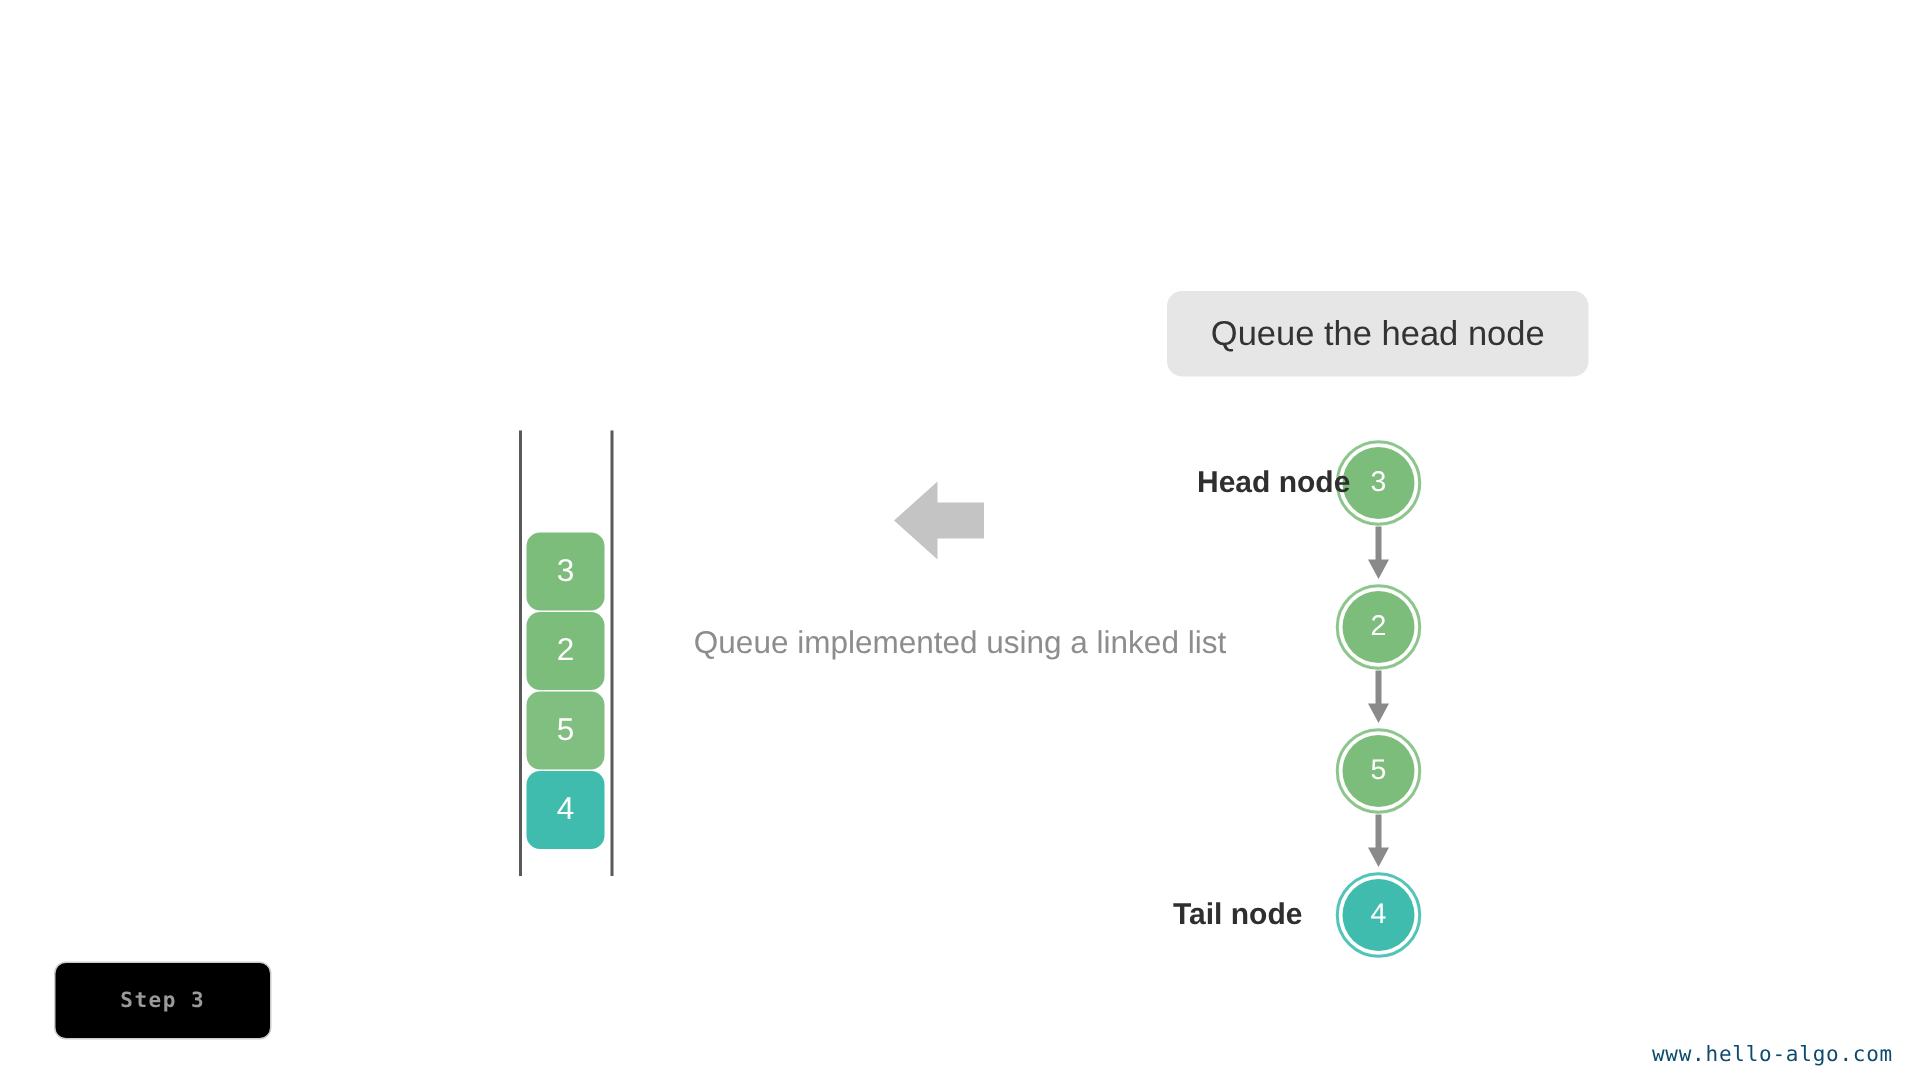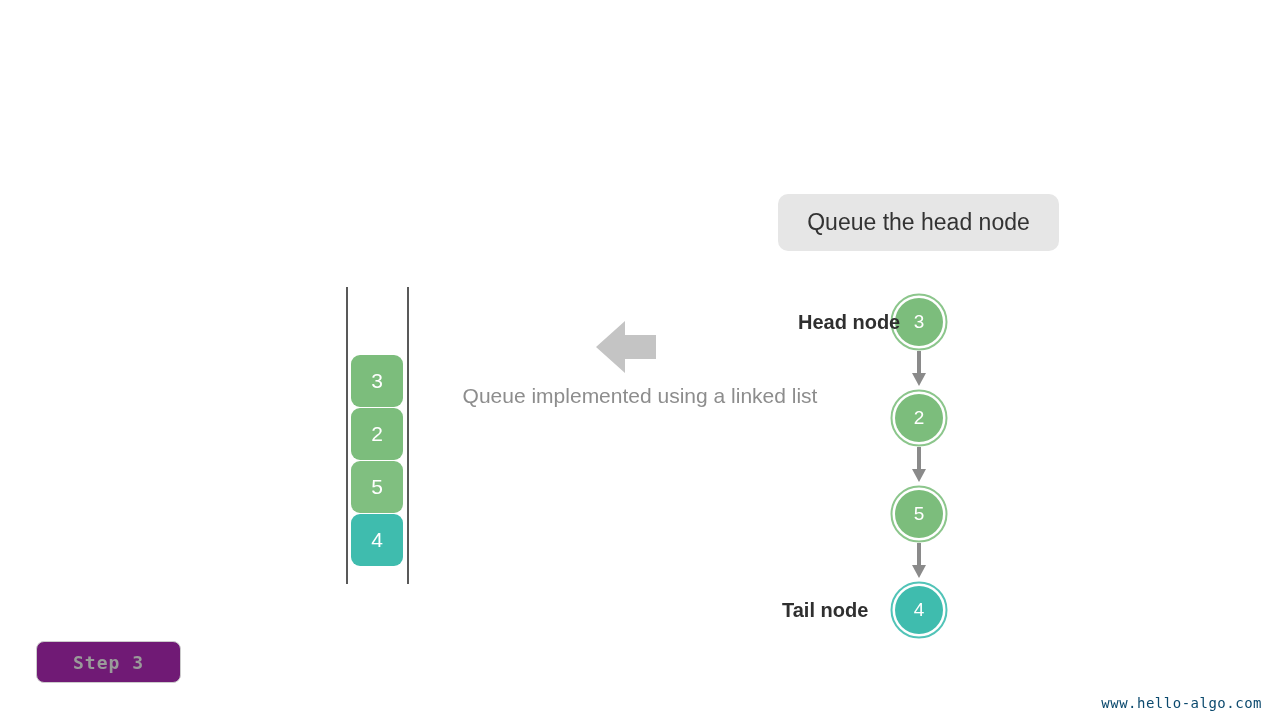--- a/index.html
+++ b/index.html
@@ -53,29 +53,29 @@
     font-size: 23px;
     color: #333333;
   }
 
   
   .step-box {
     position: absolute;
     left: 36px;
     top: 641px;
     width: 145px;
-    height: 42px;
+    height: 52px;
     border: 1px solid #cccccc;
     border-radius: 8px;
-    background: #701a75;
+    background: #000000;
     display: flex;
     align-items: center;
     justify-content: center;
     font-family: "DejaVu Sans Mono", "Liberation Mono", monospace;
-    font-size: 18px;
+    font-size: 14px;
     font-weight: bold;
     color: #9a9a9a;
     letter-spacing: 1px;
     box-sizing: border-box;
   }
 
   
   .watermark {
     position: absolute;
     right: 18px;
@@ -130,21 +130,21 @@
     left: 596px;
     top: 321px;
     width: 60px;
     height: 52px;
   }
 
   
   .caption {
     position: absolute;
     left: 437px;
-    top: 384px;
+    top: 417px;
     width: 406px;
     text-align: center;
     font-size: 21px;
     color: #8d8d8d;
     font-family: "Liberation Sans", sans-serif;
   }
 
   
   .linked-list {
     position: absolute;

